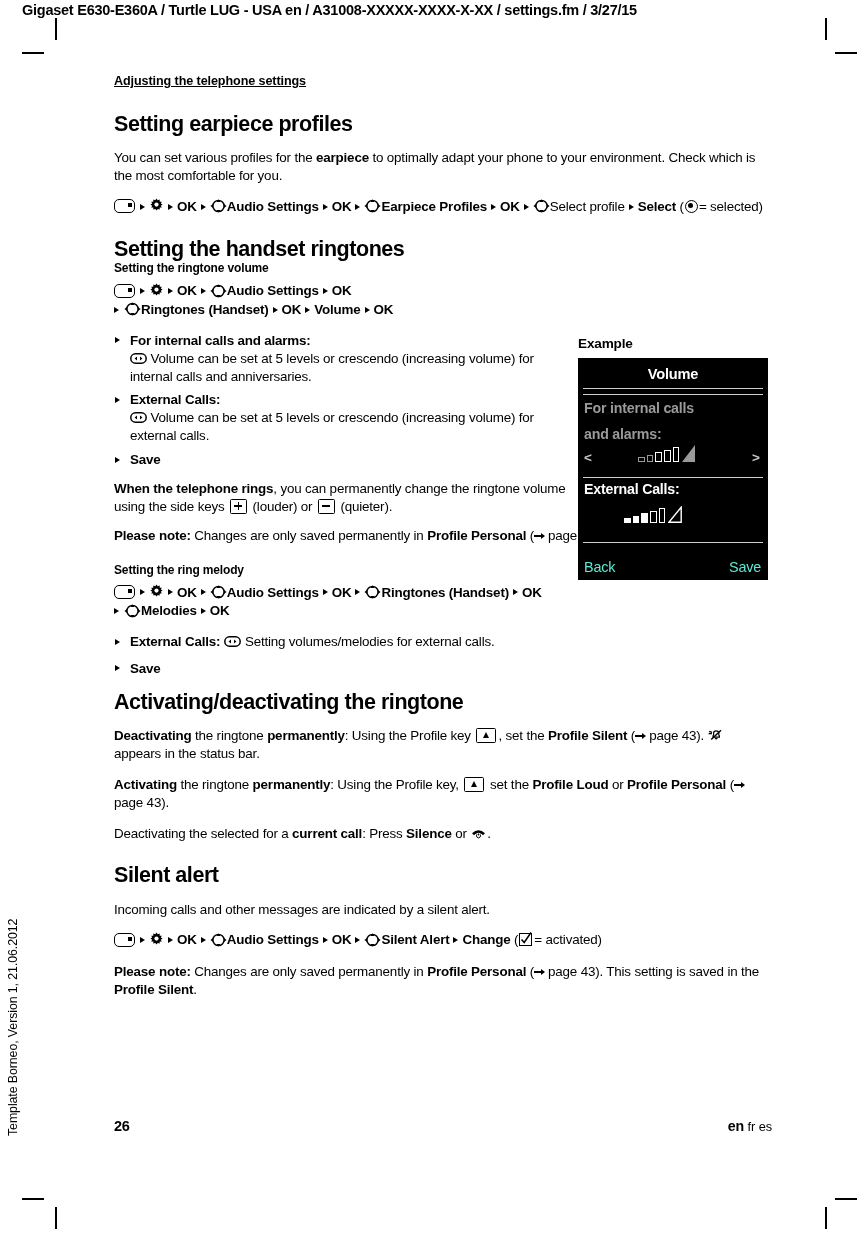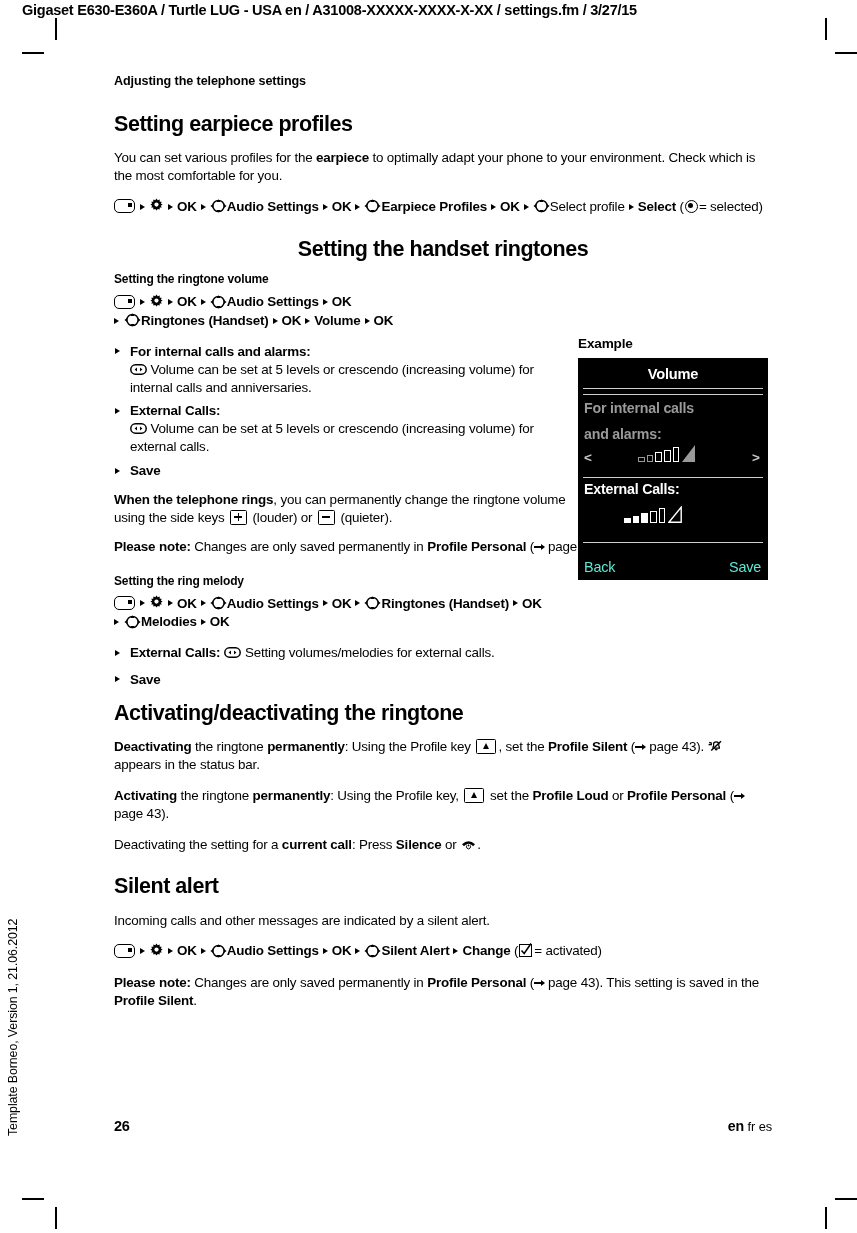--- a/index.html
+++ b/index.html
@@ -51,30 +51,31 @@
     left: 114px;
     top: 74px;
     width: 658px;
   }
 
   .chapter {
     font-size: 12.6px;
     font-weight: bold;
     letter-spacing: -0.1px;
     margin: 0 0 24px 0;
+    text-decoration: underline;
   }
 
   h1.sec {
     font-size: 21.5px;
     font-weight: bold;
     letter-spacing: -0.45px;
     margin: 0 0 13px 0;
     line-height: 1.12;
   }
-  h1.sec.tight { margin-bottom: 11px; text-align: center; }
+  h1.sec.tight { margin-bottom: 0; }
 
   h2.sub {
     font-size: 12px;
     font-weight: bold;
     letter-spacing: -0.15px;
     margin: 0 0 7px 0;
   }
 
   p {
     font-size: 13.4px;
@@ -488,21 +489,21 @@
   <p><b>Deactivating</b><span> the ringtone </span><b>permanently</b><span>: Using the Profile key </span><span class="gl gl-profile"></span><span>, set the </span><b>Profile Silent</b><span> (</span><span class="refarrow"></span><span>page 43</span><span>). </span><span class="gl gl-ringoff"><svg width="17" height="14" viewBox="0 0 17 14">
           <path d="M5.0 9.2 L11.4 9.2 L11.4 8.4 Q11.4 7.5 10.8 7.0 L10.8 5.0 Q10.8 2.9 8.2 2.9 Q5.6 2.9 5.6 5.0 L5.6 7.0 Q5.0 7.5 5.0 8.4 Z" fill="none" stroke="#000" stroke-width="1.2"></path>
           <path d="M7.1 10.2 Q8.2 11.6 9.3 10.2" fill="none" stroke="#000" stroke-width="1.2"></path>
           <path d="M0.6 5.6 L3.9 5.6" stroke="#000" stroke-width="1.4"></path>
           <path d="M1.2 3.4 L4.1 4.3" stroke="#000" stroke-width="1.3"></path>
           <path d="M3.2 11.6 L13.0 2.2" stroke="#000" stroke-width="1.4"></path>
         </svg></span><span> appears in the status bar.</span></p>
 
   <p><b>Activating</b><span> the ringtone </span><b>permanently</b><span>: Using the Profile key, </span><span class="gl gl-profile"></span><span> set the </span><b>Profile Loud</b><span> or </span><b>Profile Personal</b><span> (</span><span class="refarrow"></span><span>page 43</span><span>).</span></p>
 
-  <p><span>Deactivating the setting for a </span><b>current call</b><span>: Press </span><b>Silence</b><span> or </span><span class="gl gl-endcall"><svg width="17" height="13" viewBox="0 0 17 13">
+  <p><span>Deactivating the selected for a </span><b>current call</b><span>: Press </span><b>Silence</b><span> or </span><span class="gl gl-endcall"><svg width="17" height="13" viewBox="0 0 17 13">
           <path d="M2.0 6.2 Q8.5 0.4 15.0 6.2 L13.0 8.2 Q11.6 6.9 10.6 6.6 L10.6 9.3 Q8.5 10.0 6.4 9.3 L6.4 6.6 Q5.4 6.9 4.0 8.2 Z" fill="#000"></path>
           <circle cx="8.5" cy="8.2" r="2.4" fill="#fff"></circle>
           <path d="M8.5 6.5 L8.5 8.4" stroke="#000" stroke-width="1.1"></path>
           <path d="M7.1 7.4 A2.0 2.0 0 1 0 9.9 7.4" fill="none" stroke="#000" stroke-width="1.0"></path>
         </svg></span><span>.</span></p>
 
   <h1 class="sec" style="margin-top:21px;">Silent alert</h1>
 
   <p>Incoming calls and other messages are indicated by a silent alert.</p>
 

